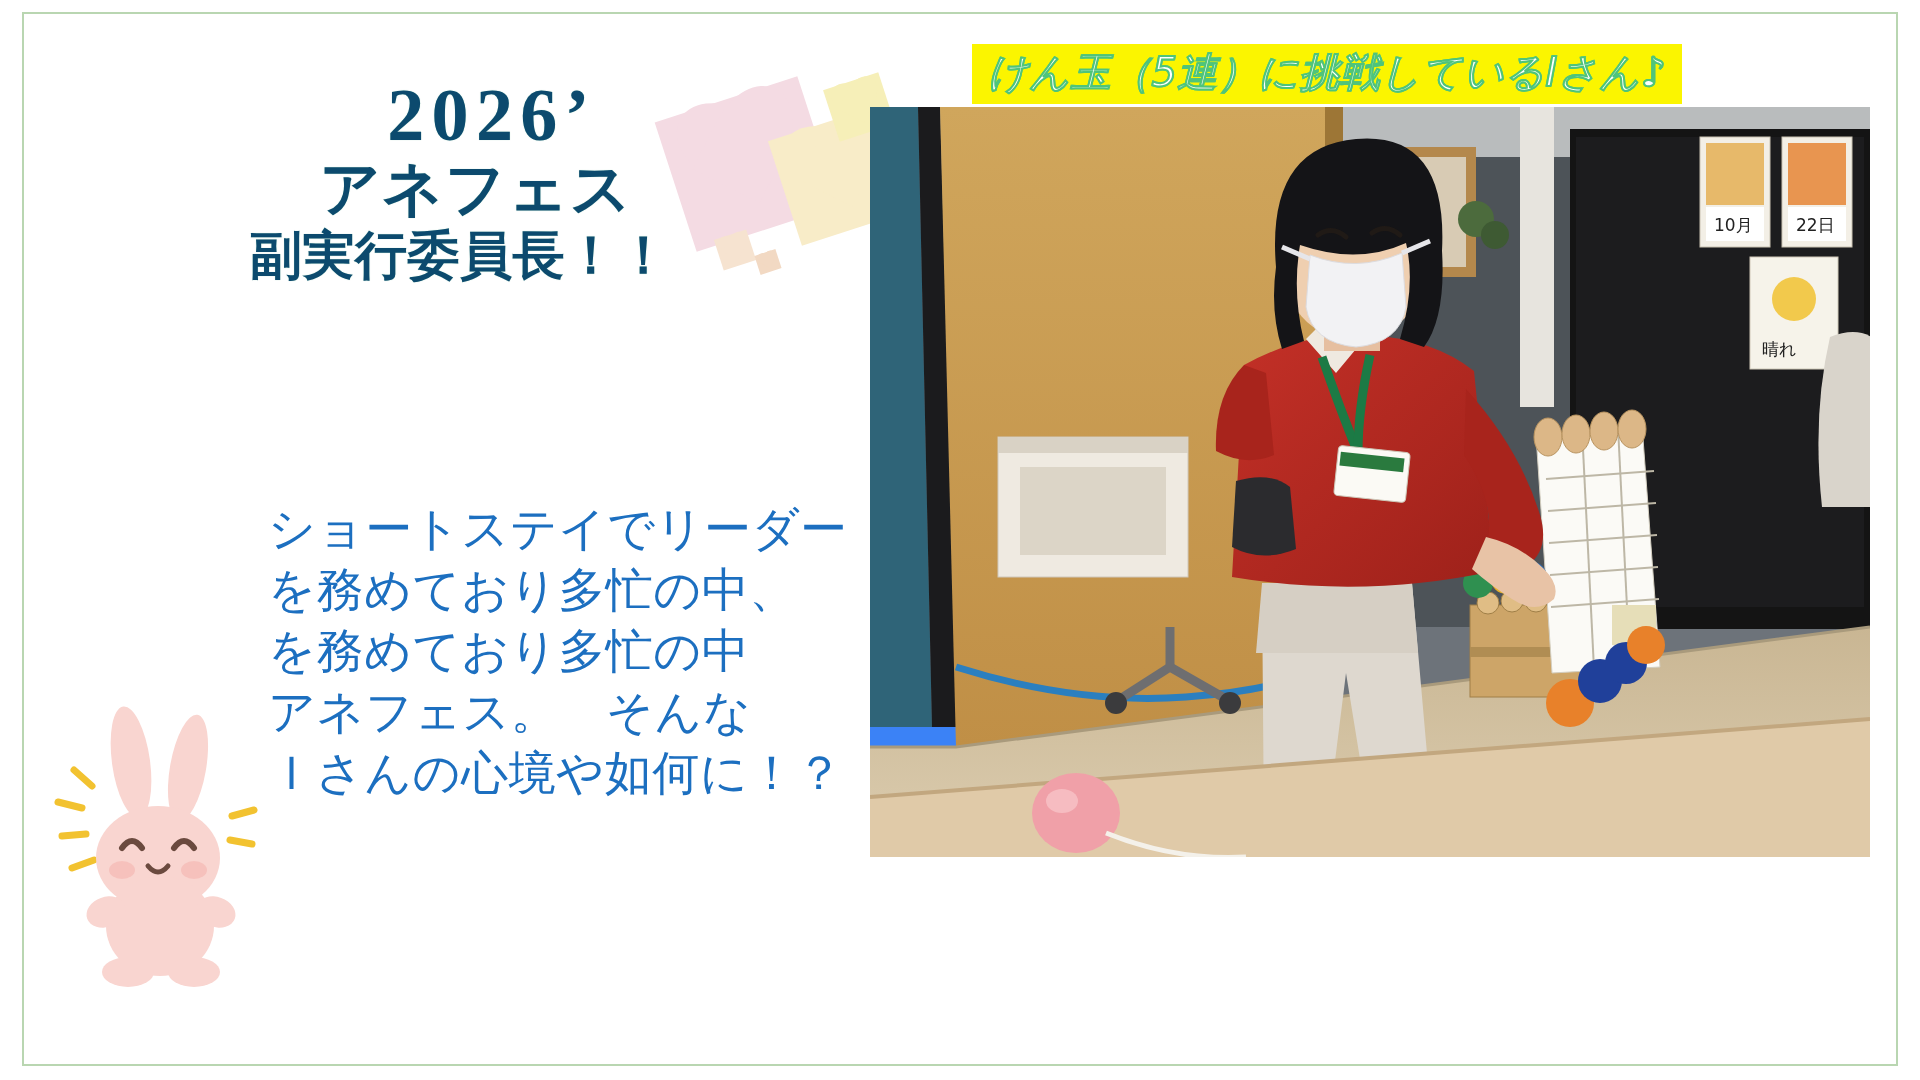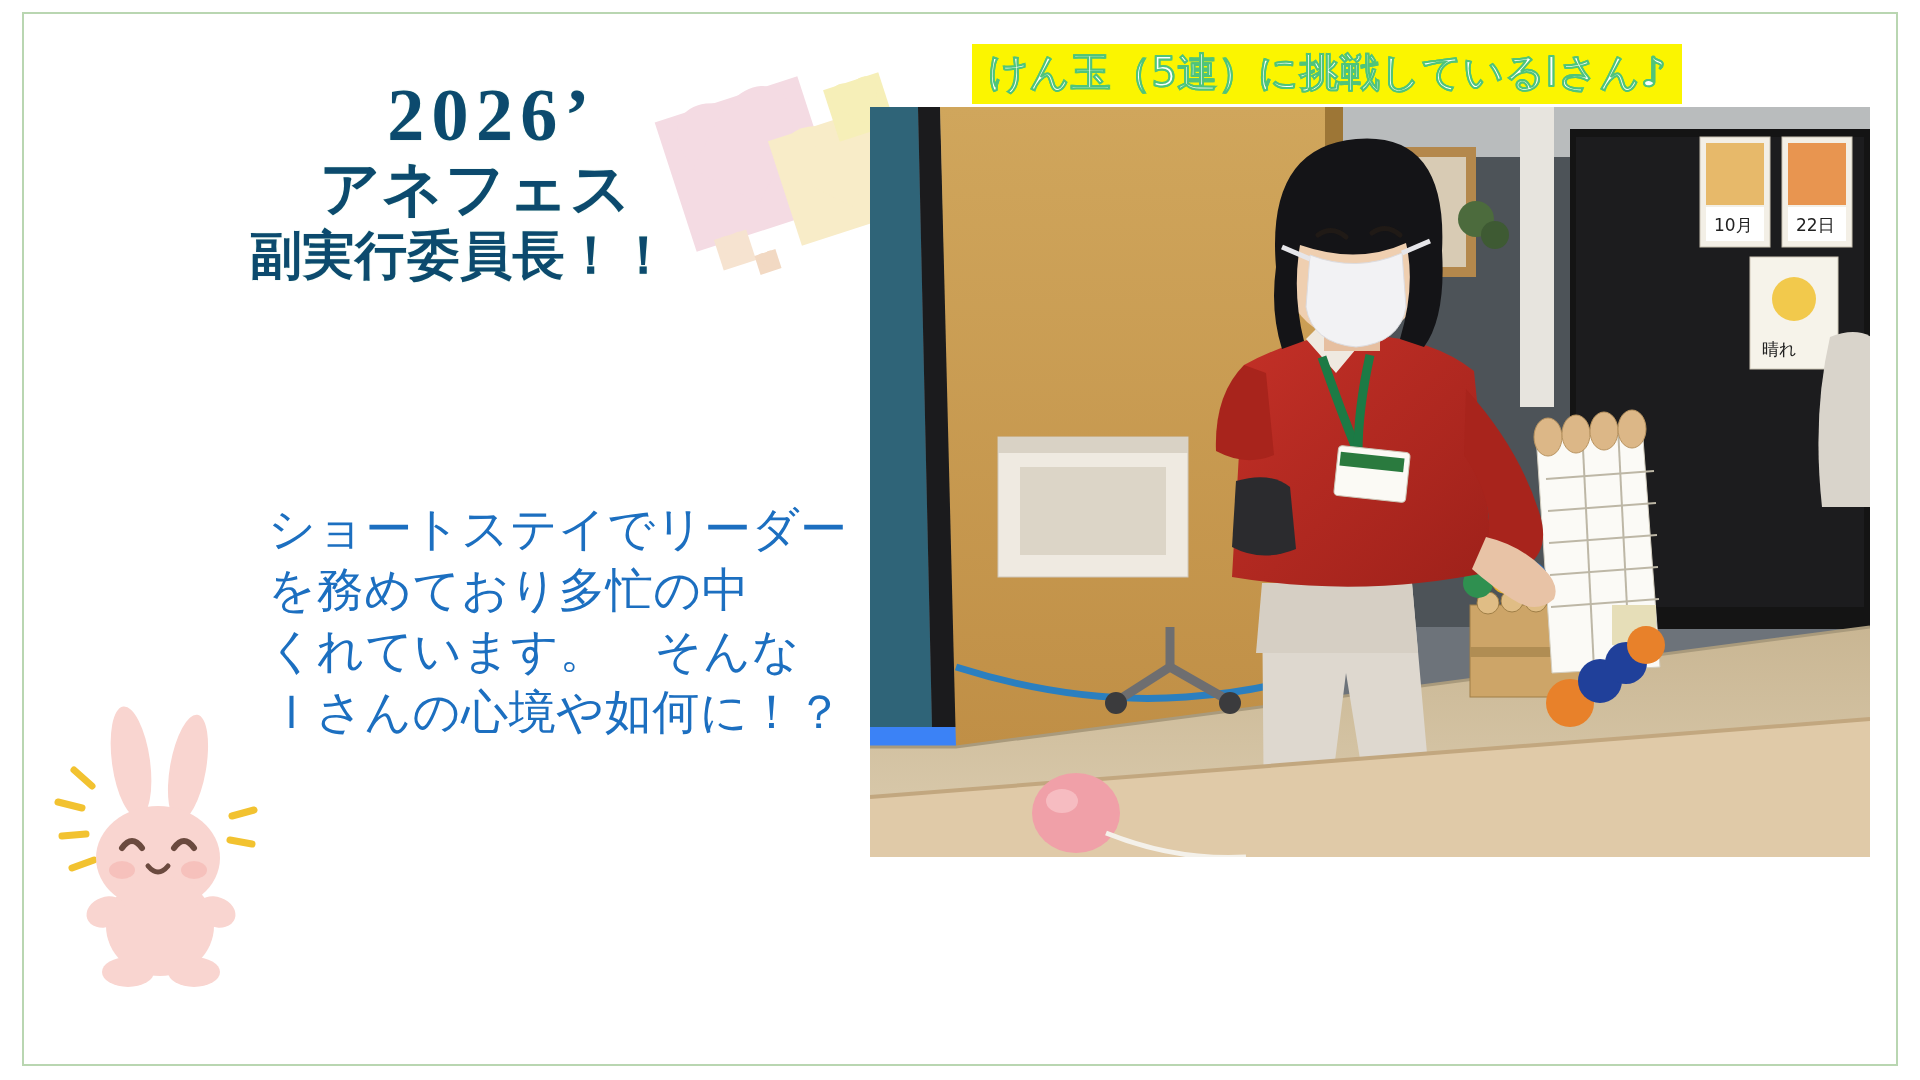--- a/index.html
+++ b/index.html
@@ -179,20 +179,21 @@
     font-family: "DejaVu Sans", sans-serif;
     font-size: 40px;
     line-height: 1.1;
     letter-spacing: 0.01em;
     color: #ffffff;
     white-space: nowrap;
     -webkit-text-stroke: 2px #4fc47a;
     text-shadow:
        1px 0 0 #4fc47a, -1px 0 0 #4fc47a,
        0 1px 0 #4fc47a, 0 -1px 0 #4fc47a;
+    font-style: italic;
   }
 
   
   #photo {
     position: absolute;
     left: 10px;
     top: 107px;
     width: 1000px;
     height: 750px;
     overflow: hidden;
@@ -216,22 +217,23 @@
     <div class="heart" id="heart-tiny-2"></div>
 
     <div id="title-block">
       <div class="title-line-1">2026’</div>
       <div class="title-line-2">アネフェス</div>
       <div class="title-line-3">副実行委員長！！</div>
     </div>
 
     <div id="body-text">
       <span class="bline">ショートステイでリーダー</span>
+      <span class="bline">を務めており多忙の中、</span>
       <span class="bline">を務めており多忙の中</span>
-      <span class="bline">くれています。　そんな</span>
+      <span class="bline">アネフェス。　そんな</span>
       <span class="bline">Ｉさんの心境や如何に！？</span>
     </div>
 
     <div id="rabbit">
       <svg width="220" height="300" viewBox="0 0 220 300">
 
         <g stroke="#f2c230" stroke-width="7" stroke-linecap="round">
           <line x1="10" y1="112" x2="34" y2="118"></line>
           <line x1="14" y1="146" x2="38" y2="144"></line>
           <line x1="24" y1="178" x2="46" y2="170"></line>

